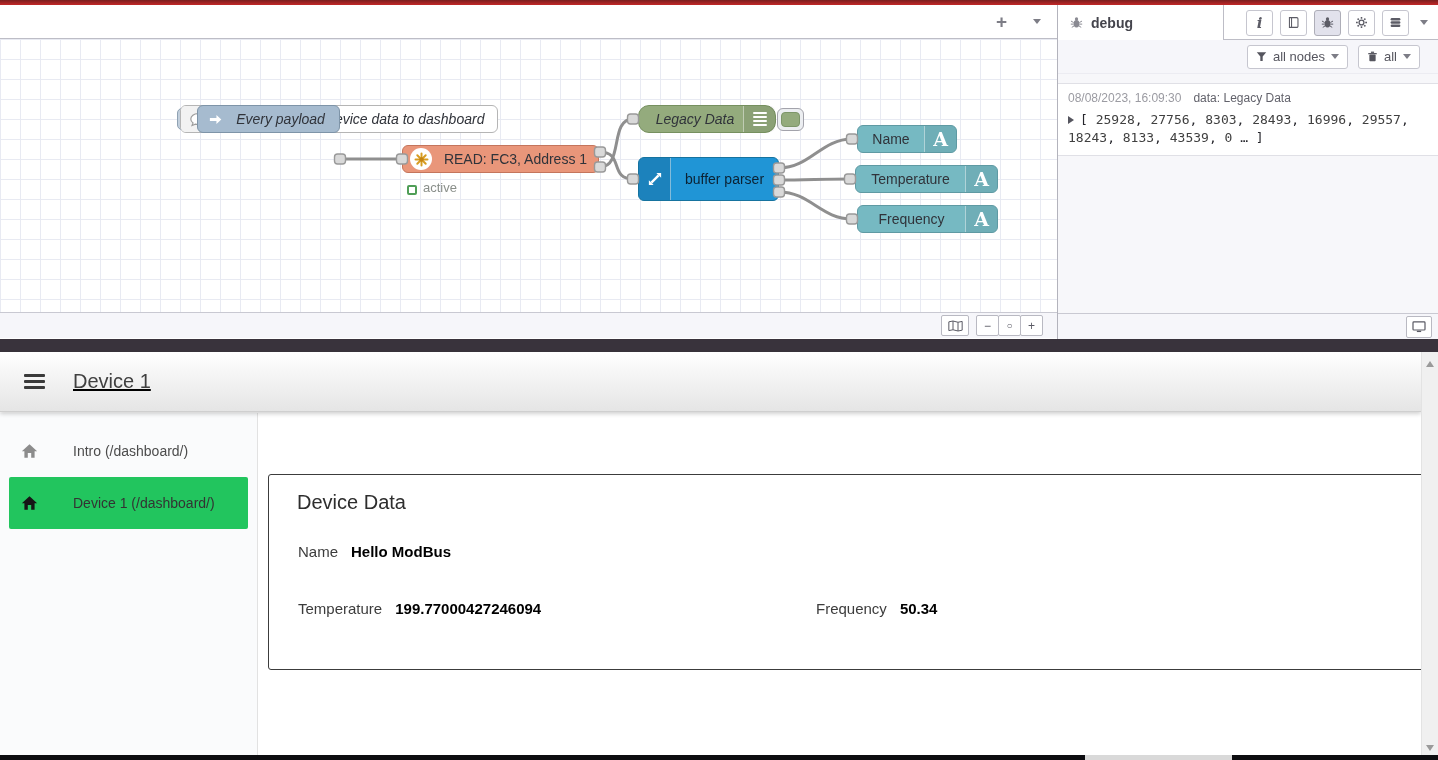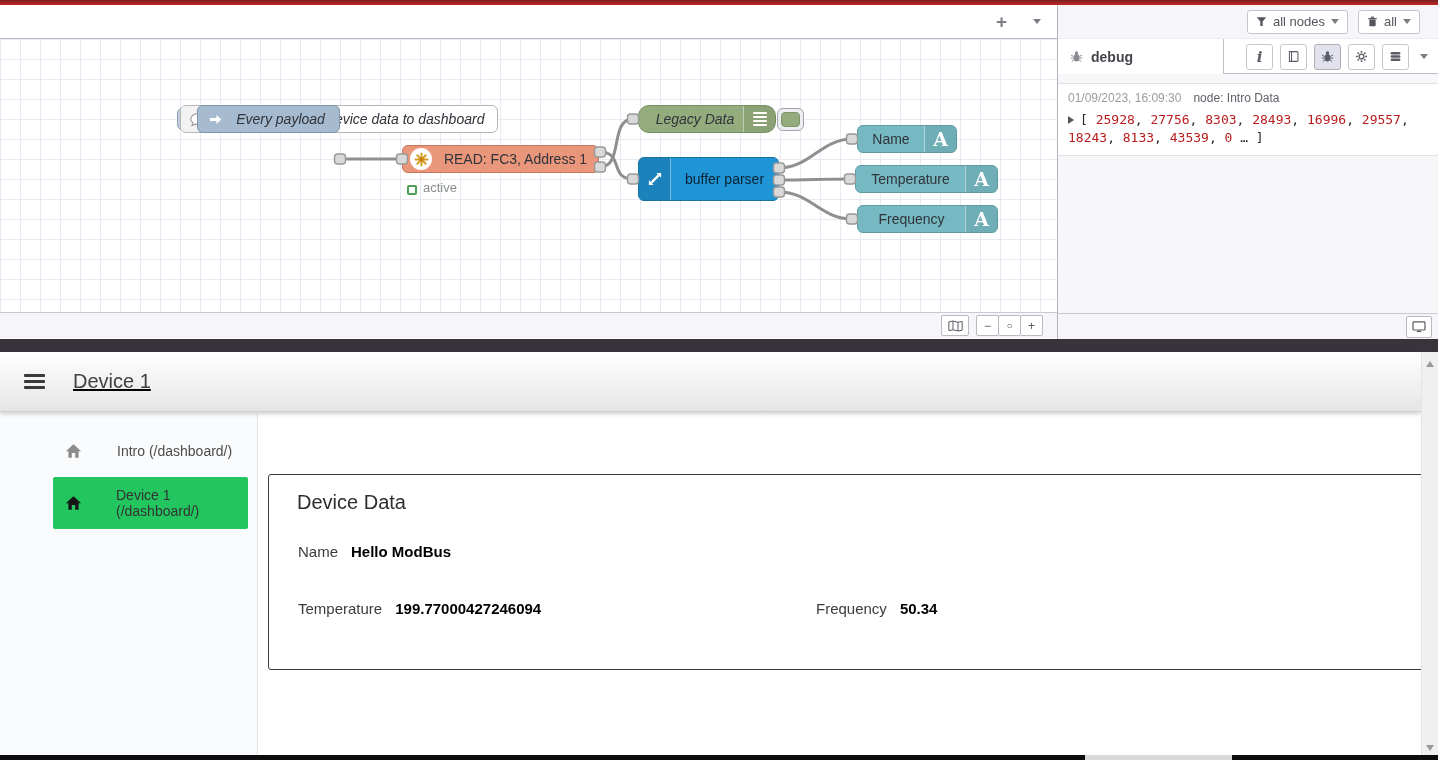--- a/index.html
+++ b/index.html
@@ -48,35 +48,35 @@
   .sq-btn.active { background:#e2e2ec; border-color:#aeaeb8; }
   .info-i { font-family:"DejaVu Serif", serif; font-style:italic; font-weight:bold; font-size:15px; }
   #dbg-toolbar { height:34px; background:#f6f6fa; display:flex; align-items:center; justify-content:flex-end; gap:10px; padding-right:18px; border-bottom:1px solid #ececf2; }
   .pill-btn { height:24px; background:#fff; border:1px solid #c6c6cf; border-radius:3px; display:flex; align-items:center; gap:6px; padding:0 8px; font-size:13px; color:#55555e; }
   #dbg-msgs { flex:1; background:#f7f7fa; overflow:hidden; }
   .dbg-msg { background:#fff; border-top:1px solid #e0e0e6; border-bottom:1px solid #e0e0e6; margin-top:9px; padding:7px 10px 9px 10px; }
   .msg-meta1 { font-size:12px; color:#9b9ba2; }
   .msg-meta1 .nodename { color:#62626b; margin-left:12px; }
   .msg-meta2 { font-size:12.5px; color:#a8675c; margin-top:5px; }
   .msg-payload { margin-top:6px; font-family:"DejaVu Sans Mono", monospace; font-size:13px; color:#26262c; width:360px; line-height:1.35; }
-  .msg-payload .num { color:#b91c1c; }
+  .msg-payload .num { color:#404040; }
   .tri-right { display:inline-block; width:0; height:0; border-top:4.5px solid transparent; border-bottom:4.5px solid transparent; border-left:6px solid #55555e; margin-right:6px; }
   #dbg-footer { height:26px; background:#f6f6fa; border-top:1px solid #c9c9d2; display:flex; align-items:center; justify-content:flex-end; padding-right:6px; }
 
   
   #winsplit { position:absolute; left:0; top:339px; width:1438px; height:13px; background:#39333c; }
 
   
   #dashboard { position:absolute; left:0; top:352px; width:1438px; height:408px; background:#fff; }
   #dash-header { position:absolute; left:0; top:0; width:1421px; height:60px; background:linear-gradient(#ffffff,#e5e5e5); border-bottom:1px solid #cfcfcf; box-shadow:0 2px 4px rgba(0,0,0,0.18); display:flex; align-items:center; z-index:2;text-decoration:underline; }
   #hamburger { margin-left:24px; display:flex; flex-direction:column; gap:3.5px; cursor:pointer; }
   #hamburger i { display:block; width:21px; height:2.6px; background:#3a3a3a; border-radius:1px; }
   #dash-title { margin-left:28px; font-size:20px; color:#404040; }
   #dash-body { position:absolute; left:0; top:61px; width:1421px; height:347px; display:flex; }
-  #dash-sidebar { width:258px; height:100%; background:#fafbfc; border-right:1px solid #e2e2e2; padding-top:12px;padding-left:44px; }
+  #dash-sidebar { width:258px; height:100%; background:#fafbfc; border-right:1px solid #e2e2e2; padding-top:12px; }
   .nav-item { height:52px; display:flex; align-items:center; margin:0 9px; border-radius:2px; color:#4c4c4c; font-size:14px; cursor:pointer; }
   .nav-item .homeic { width:18px; margin-left:12px; color:#8c8c8c; display:flex; }
   .nav-item .navlabel { margin-left:34px; }
   .nav-item.selected { background:#22c55e; color:#333; }
   .nav-item.selected .homeic { color:#161616; }
   #dash-main { flex:1; background:#fff; position:relative; }
   #card { position:absolute; left:10px; top:13px; width:1302px; height:196px; background:#fff; border:1.5px solid #3c3c3c; border-radius:3px;margin-top:48px; }
   #card-title { position:absolute; left:28px; top:16px; font-size:20px; color:#2e2e2e; }
   .field { position:absolute; display:flex; align-items:baseline; gap:13px; font-size:15px; }
   .field .flabel { color:#3c3c3c; }
@@ -230,41 +230,20 @@
       </div>
       <div class="zoom-group">
         <div class="foot-btn">−</div>
         <div class="foot-btn" style="font-size:10px;">○</div>
         <div class="foot-btn">+</div>
       </div>
     </div>
   </div>
 
   <div id="debugpanel">
-    <div id="dbg-toolbar">
-      <div class="pill-btn">
-        <svg viewBox="0 0 14 14" width="11" height="11">
-            <path d="M1 1.5 h12 L8.5 7 v5.6 h-3 V7 Z" fill="#55555e"></path>
-          </svg>
-        <span>all nodes</span>
-        <span class="caret"></span>
-      </div>
-      <div class="pill-btn">
-        <svg viewBox="0 0 14 14" width="11" height="11">
-            <g fill="#55555e">
-              <rect x="3" y="4.6" width="8" height="8.6" rx="1"></rect>
-              <rect x="1.6" y="2.6" width="10.8" height="1.6"></rect>
-              <rect x="5" y="0.8" width="4" height="1.6"></rect>
-            </g>
-          </svg>
-        <span>all</span>
-        <span class="caret"></span>
-      </div>
-    </div>
-
     <div id="dbg-header">
       <div id="dbg-tab">
         <svg viewBox="0 0 16 16" width="13" height="13" style="color:#8a8a92;">
             <ellipse cx="8" cy="9.5" rx="3.6" ry="4.6" fill="currentColor"></ellipse>
             <circle cx="8" cy="3.6" r="2" fill="currentColor"></circle>
             <g stroke="currentColor" stroke-width="1.2" fill="none">
               <path d="M1.2 6.2 L4.4 8"></path>
               <path d="M1 10 L4.4 10"></path>
               <path d="M2.2 14 L5 12.2"></path>
               <path d="M14.8 6.2 L11.6 8"></path>
@@ -319,24 +298,45 @@
                 <rect x="2" y="2.4" width="12" height="3" rx="1.5"></rect>
                 <rect x="2" y="6.5" width="12" height="3" rx="1.5"></rect>
                 <rect x="2" y="10.6" width="12" height="3" rx="1.5"></rect>
               </g>
             </svg>
         </div>
         <span class="caret" style="margin-left:4px;"></span>
       </div>
     </div>
 
+    <div id="dbg-toolbar">
+      <div class="pill-btn">
+        <svg viewBox="0 0 14 14" width="11" height="11">
+            <path d="M1 1.5 h12 L8.5 7 v5.6 h-3 V7 Z" fill="#55555e"></path>
+          </svg>
+        <span>all nodes</span>
+        <span class="caret"></span>
+      </div>
+      <div class="pill-btn">
+        <svg viewBox="0 0 14 14" width="11" height="11">
+            <g fill="#55555e">
+              <rect x="3" y="4.6" width="8" height="8.6" rx="1"></rect>
+              <rect x="1.6" y="2.6" width="10.8" height="1.6"></rect>
+              <rect x="5" y="0.8" width="4" height="1.6"></rect>
+            </g>
+          </svg>
+        <span>all</span>
+        <span class="caret"></span>
+      </div>
+    </div>
+
     <div id="dbg-msgs">
       <div class="dbg-msg">
         <div class="msg-meta1">
-          <span>01/09/2023, 16:09:30</span><span class="nodename">node: Intro Data</span>
+          <span>08/08/2023, 16:09:30</span><span class="nodename">data: Legacy Data</span>
         </div>
         <div class="msg-payload">
           <span class="tri-right"></span><span id="payload-items">[ <span class="num">25928</span>, <span class="num">27756</span>, <span class="num">8303</span>, <span class="num">28493</span>, <span class="num">16996</span>, <span class="num">29557</span>, <span class="num">18243</span>, <span class="num">8133</span>, <span class="num">43539</span>, <span class="num">0</span> … ]</span>
         </div>
       </div>
     </div>
 
     <div id="dbg-footer">
       <div class="foot-btn" style="width:26px; height:22px;">
         <svg viewBox="0 0 16 14" width="14" height="12">

